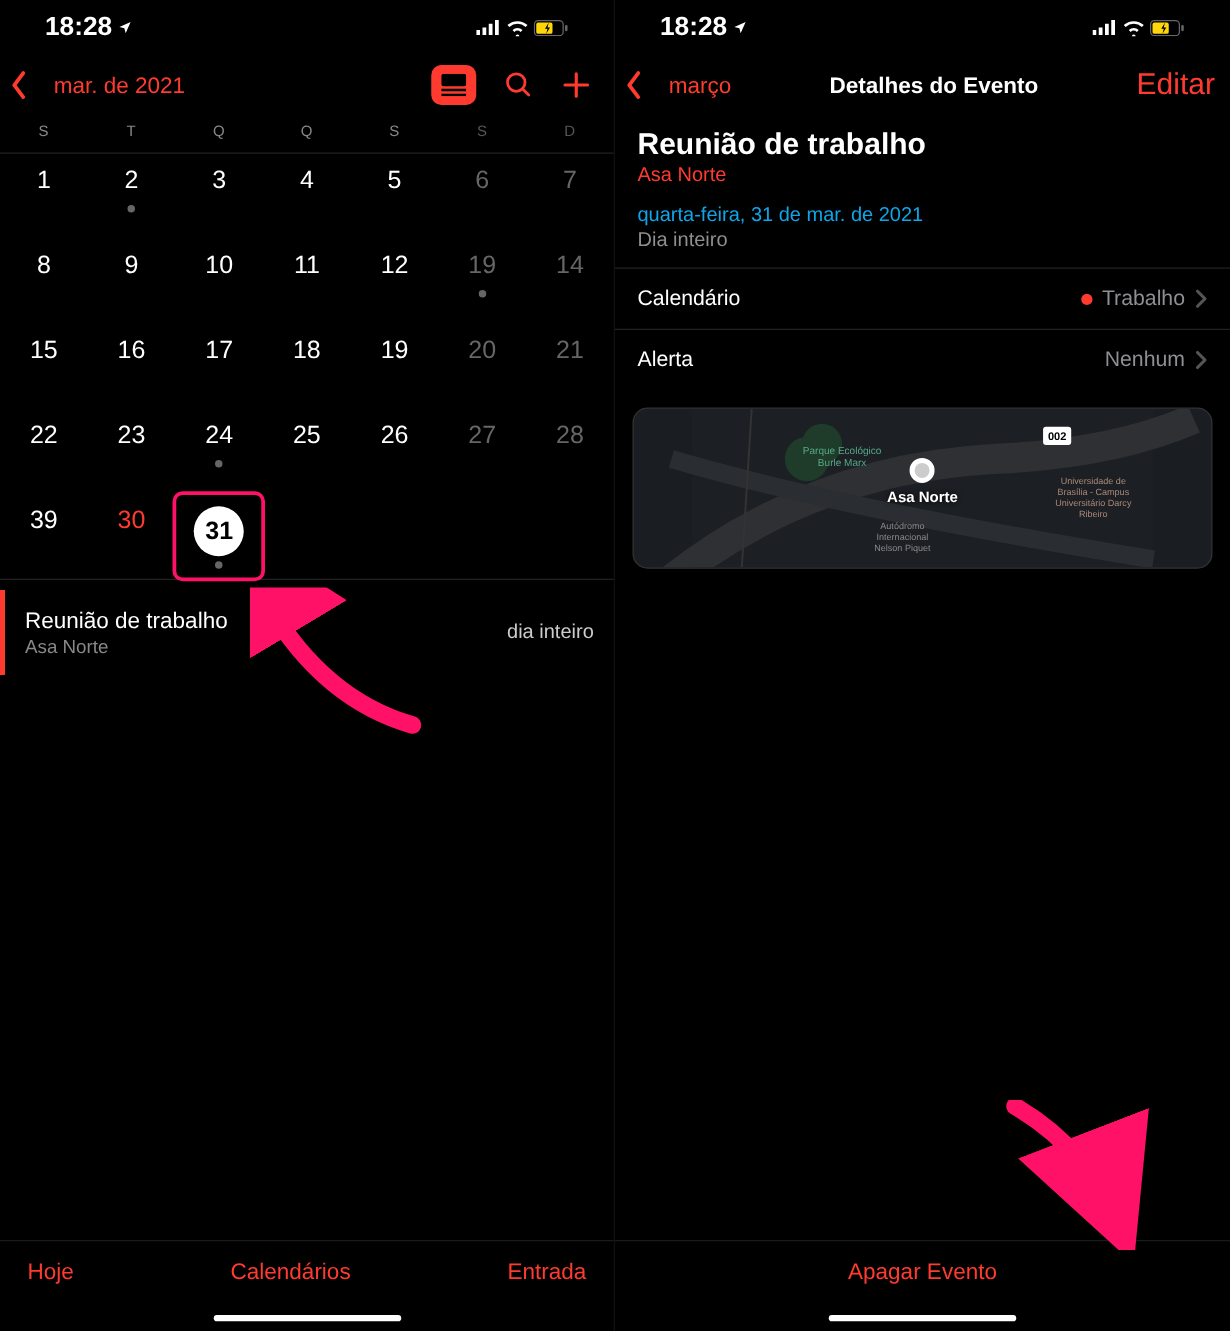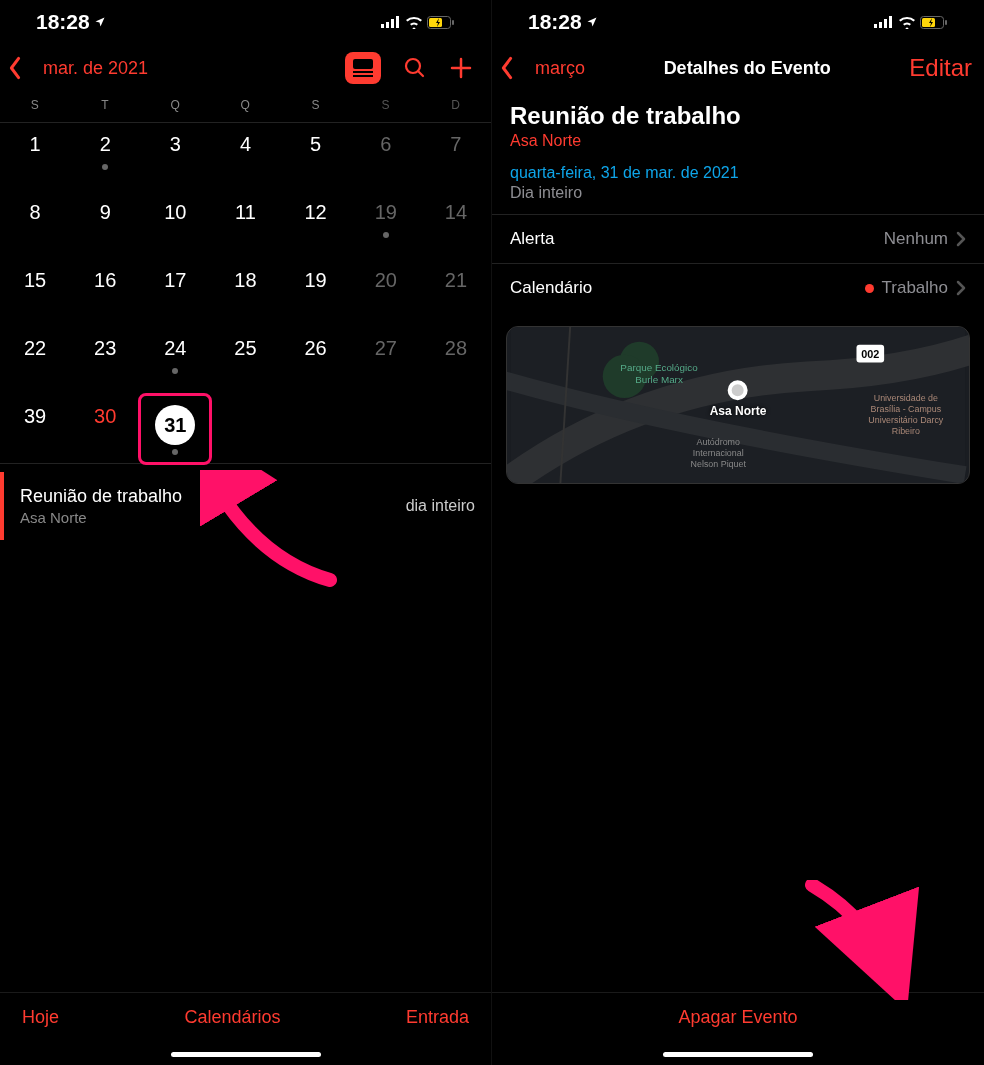--- a/index.html
+++ b/index.html
@@ -61,21 +61,21 @@
   .ev-allday { color: #8e8e93; font-size: 16px; margin-top: 2px; }
 
   .list-row { display: flex; justify-content: space-between; align-items: center; padding: 14px 18px; border-top: 1px solid #222; cursor: pointer; }
   .list-row:last-of-type { border-bottom: 1px solid #222; }
   .list-row .label { font-size: 17px; color: #fff; }
   .list-row .value { font-size: 17px; color: #8e8e93; display: flex; align-items: center; gap: 8px; }
   .list-row .chev-r { color: #555; }
   .cal-dot { width: 9px; height: 9px; background: #ff3b30; border-radius: 50%; display: inline-block; }
 
   
-  .map-wrap { margin: 14px 14px 0; border-radius: 12px; overflow: hidden; border: 1px solid #333; height: 158px; cursor: pointer; position: relative; background: #1a1d22; }
+  .map-wrap { margin: 14px 14px 0; border-radius: 12px; overflow: hidden; border: 1px solid #333; height: 129px; cursor: pointer; position: relative; background: #1a1d22; }
   .map-svg { width: 100%; height: 100%; display: block; }
   .map-pin { position: absolute; left: 50%; top: 50%; transform: translate(-50%,-65%); display: flex; flex-direction: column; align-items: center; }
   .map-pin .pin { width: 20px; height: 20px; background: #ccc; border-radius: 50%; border: 4px solid #fff; }
   .map-pin .pin-label { color: #fff; font-size: 12px; font-weight: 600; margin-top: 4px; text-shadow: 0 0 4px #000; }
 
   
   .arrow { position: absolute; pointer-events: none; }
   .arrow svg { display: block; }
 </style>
 </head>
@@ -320,33 +320,33 @@
   </div>
 
   <div class="ev-header">
     <div class="ev-title">Reunião de trabalho</div>
     <div class="ev-loc">Asa Norte</div>
     <div class="ev-date">quarta-feira, 31 de mar. de 2021</div>
     <div class="ev-allday">Dia inteiro</div>
   </div>
 
   <div class="list-row">
-    <div class="label">Alerta</div>
-    <div class="value">
-      <span>Nenhum</span>
-      <svg class="chev-r" width="10" height="16" viewBox="0 0 10 16" fill="none" stroke="#555" stroke-width="2.5" stroke-linecap="round" stroke-linejoin="round">
-          <polyline points="2,2 8,8 2,14"></polyline>
-        </svg>
-    </div>
-  </div>
-  <div class="list-row">
     <div class="label">Calendário</div>
     <div class="value">
       <span class="cal-dot"></span>
       <span>Trabalho</span>
+      <svg class="chev-r" width="10" height="16" viewBox="0 0 10 16" fill="none" stroke="#555" stroke-width="2.5" stroke-linecap="round" stroke-linejoin="round">
+          <polyline points="2,2 8,8 2,14"></polyline>
+        </svg>
+    </div>
+  </div>
+  <div class="list-row">
+    <div class="label">Alerta</div>
+    <div class="value">
+      <span>Nenhum</span>
       <svg class="chev-r" width="10" height="16" viewBox="0 0 10 16" fill="none" stroke="#555" stroke-width="2.5" stroke-linecap="round" stroke-linejoin="round">
           <polyline points="2,2 8,8 2,14"></polyline>
         </svg>
     </div>
   </div>
 
   <div class="map-wrap">
     <svg class="map-svg" viewBox="0 0 460 158">
       <rect width="460" height="158" fill="#1c1f24"></rect>
       <path d="M-20 170 Q 120 60 300 50 Q 420 45 500 10" stroke="#2e3033" stroke-width="30" fill="none"></path>

